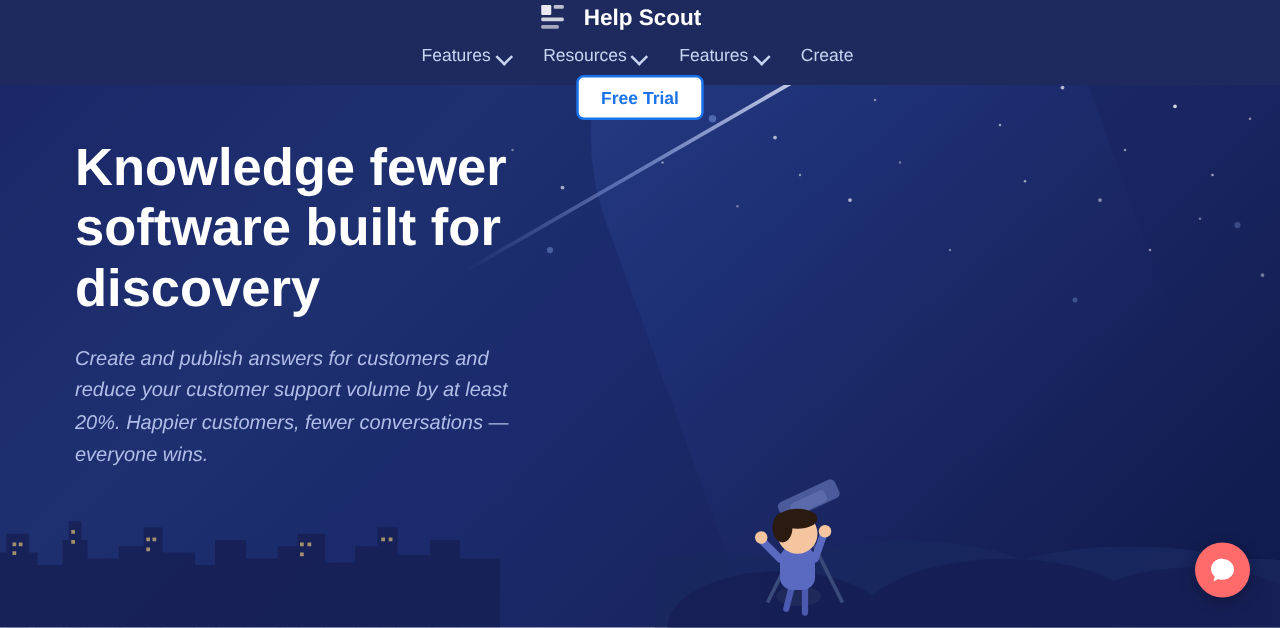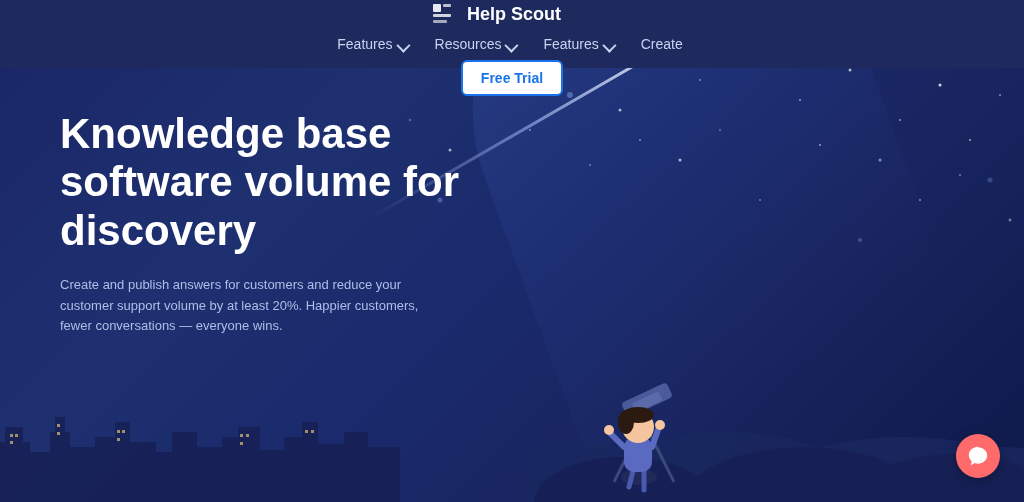--- a/index.html
+++ b/index.html
@@ -152,24 +152,25 @@
     }
     .hero-title {
       color: #ffffff;
       font-size: 42px;
       font-weight: 800;
       line-height: 1.15;
       margin-bottom: 20px;
     }
     .hero-subtitle {
       color: #b0bde8;
-      font-size: 13px;
+      font-size: 16px;
       line-height: 1.6;
       margin-bottom: 32px;
       max-width: 380px;
+      font-style: italic;
     }
     .trial-btn {
       background: #1a8cff;
       color: #fff;
       border: none;
       border-radius: 6px;
       padding: 14px 24px;
       font-size: 15px;
       font-weight: 600;
       cursor: pointer;
@@ -315,21 +316,21 @@
     <ellipse cx="82" cy="140" rx="8" ry="12" fill="#2a1a10"></ellipse>
 
     <line x1="80" y1="165" x2="65" y2="150" stroke="#5a6ac0" stroke-width="6" stroke-linecap="round"></line>
     <line x1="108" y1="165" x2="115" y2="145" stroke="#5a6ac0" stroke-width="6" stroke-linecap="round"></line>
 
     <circle cx="65" cy="148" r="5" fill="#f5c5a0"></circle>
     <circle cx="116" cy="143" r="5" fill="#f5c5a0"></circle>
   </svg>
 
   <div class="hero-content">
-    <h1 class="hero-title">Knowledge base software volume for discovery</h1>
+    <h1 class="hero-title">Knowledge fewer software built for discovery</h1>
     <p class="hero-subtitle">Create and publish answers for customers and reduce your customer support volume by at least 20%. Happier customers, fewer conversations — everyone wins.</p>
   </div>
 
 </div>
 
 <nav class="navbar">
   <a class="logo" href="#">
     <svg class="logo-icon" viewBox="0 0 28 28" fill="none" xmlns="http://www.w3.org/2000/svg">
       <rect x="2" y="4" width="8" height="8" rx="1" fill="white" opacity="0.9"></rect>
       <rect x="12" y="4" width="8" height="3" rx="1" fill="white" opacity="0.7"></rect>

